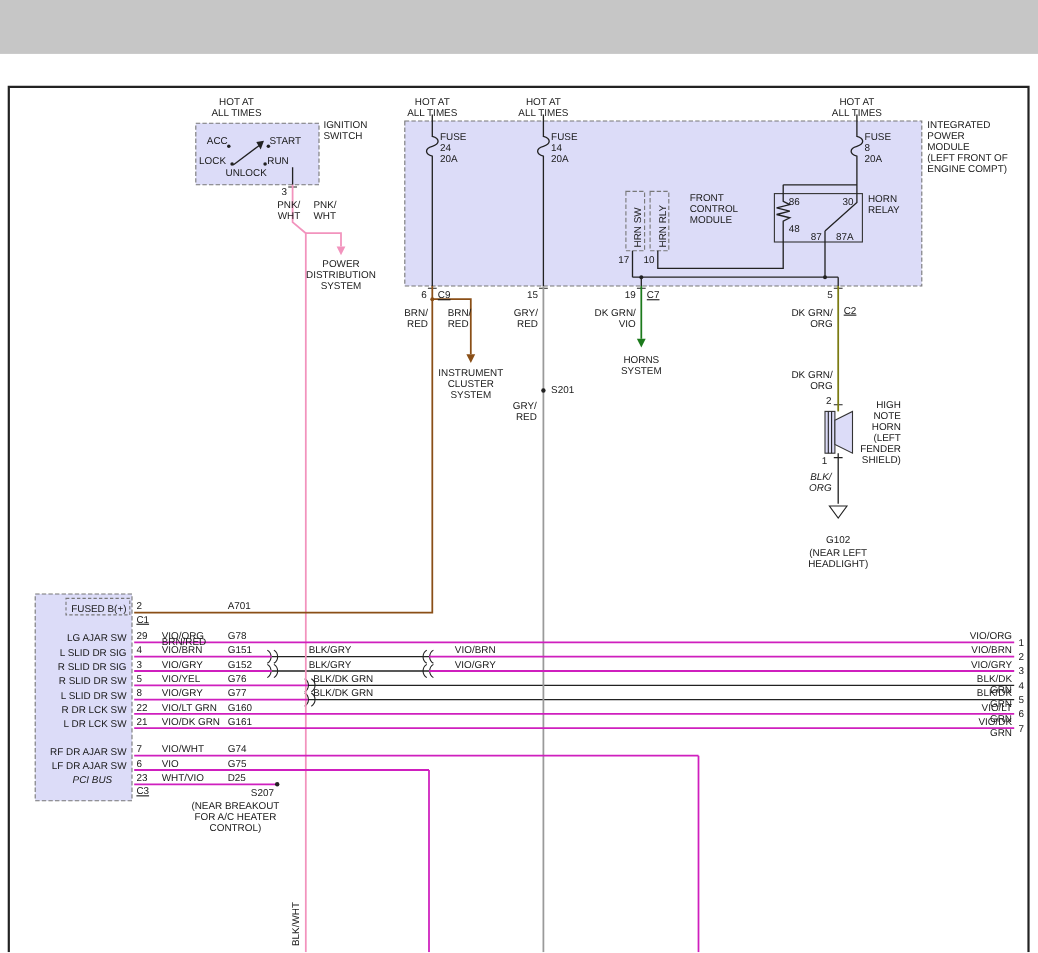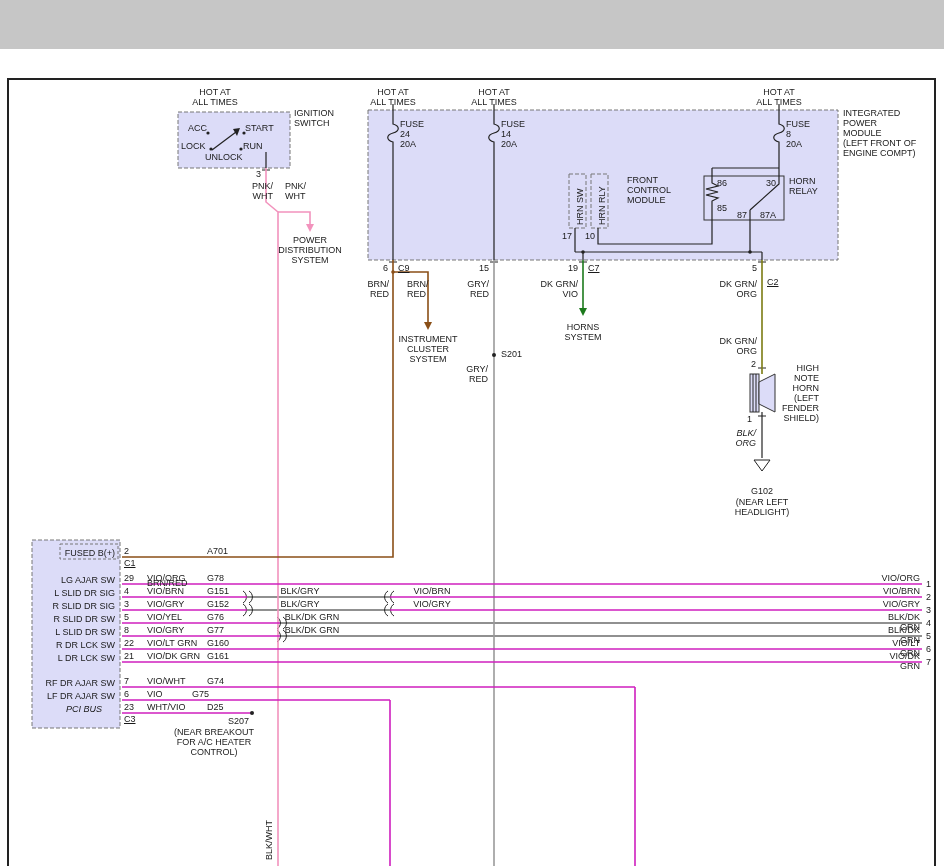--- a/index.html
+++ b/index.html
@@ -151,21 +151,21 @@
 CONTROL
 MODULE</div>
       <div class="lbl rot" style="left: 575px; top: 225px;">HRN SW</div>
       <div class="lbl rot" style="left: 597px; top: 225px;">HRN RLY</div>
       <div class="lbl a-r" style="left: 572px; top: 231px;">17</div>
       <div class="lbl a-r" style="left: 595px; top: 231px;">10</div>
       <div class="lbl" style="left: 789px; top: 176px;">HORN
 RELAY</div>
       <div class="lbl" style="left: 717px; top: 178px;">86</div>
       <div class="lbl a-r" style="left: 776px; top: 178px;">30</div>
-      <div class="lbl" style="left: 717px; top: 203px;">85</div>
+      <div class="lbl" style="left: 717px; top: 203px;">48</div>
       <div class="lbl" style="left: 737px; top: 210px;">87</div>
       <div class="lbl" style="left: 760px; top: 210px;">87A</div>
       <div class="lbl a-r" style="left: 388px; top: 263px;">6</div>
       <div class="lbl conn" style="left: 398px; top: 263px;">C9</div>
       <div class="lbl a-r" style="left: 489px; top: 263px;">15</div>
       <div class="lbl a-r" style="left: 578px; top: 263px;">19</div>
       <div class="lbl conn" style="left: 588px; top: 263px;">C7</div>
       <div class="lbl a-r" style="left: 757px; top: 263px;">5</div>
       <div class="lbl conn" style="left: 767px; top: 277px; text-align: center;">C2</div>
       <div class="lbl a-r" style="left: 389px; top: 279px;">BRN/
@@ -237,21 +237,21 @@
       <div class="lbl" style="left: 207px; top: 612px;">G76</div>
       <div class="lbl" style="left: 147px; top: 625px;">VIO/GRY</div>
       <div class="lbl" style="left: 207px; top: 625px;">G77</div>
       <div class="lbl" style="left: 147px; top: 638px;">VIO/LT GRN</div>
       <div class="lbl" style="left: 207px; top: 638px;">G160</div>
       <div class="lbl" style="left: 147px; top: 651px;">VIO/DK GRN</div>
       <div class="lbl" style="left: 207px; top: 651px;">G161</div>
       <div class="lbl" style="left: 147px; top: 676px;">VIO/WHT</div>
       <div class="lbl" style="left: 207px; top: 676px;">G74</div>
       <div class="lbl" style="left: 147px; top: 689px;">VIO</div>
-      <div class="lbl" style="left: 192px; top: 689px;">G75</div>
+      <div class="lbl" style="left: 207px; top: 689px;">G75</div>
       <div class="lbl" style="left: 147px; top: 702px;">WHT/VIO</div>
       <div class="lbl" style="left: 207px; top: 702px;">D25</div>
       <div class="lbl a-c" style="left: 300px; top: 586px;">BLK/GRY</div>
       <div class="lbl a-c" style="left: 300px; top: 599px;">BLK/GRY</div>
       <div class="lbl a-c" style="left: 312px; top: 612px;">BLK/DK GRN</div>
       <div class="lbl a-c" style="left: 312px; top: 625px;">BLK/DK GRN</div>
       <div class="lbl a-c" style="left: 432px; top: 586px;">VIO/BRN</div>
       <div class="lbl a-c" style="left: 432px; top: 599px;">VIO/GRY</div>
       <div class="lbl a-r" style="left: 920px; top: 573px;">VIO/ORG</div>
       <div class="lbl a-r" style="left: 920px; top: 586px;">VIO/BRN</div>

